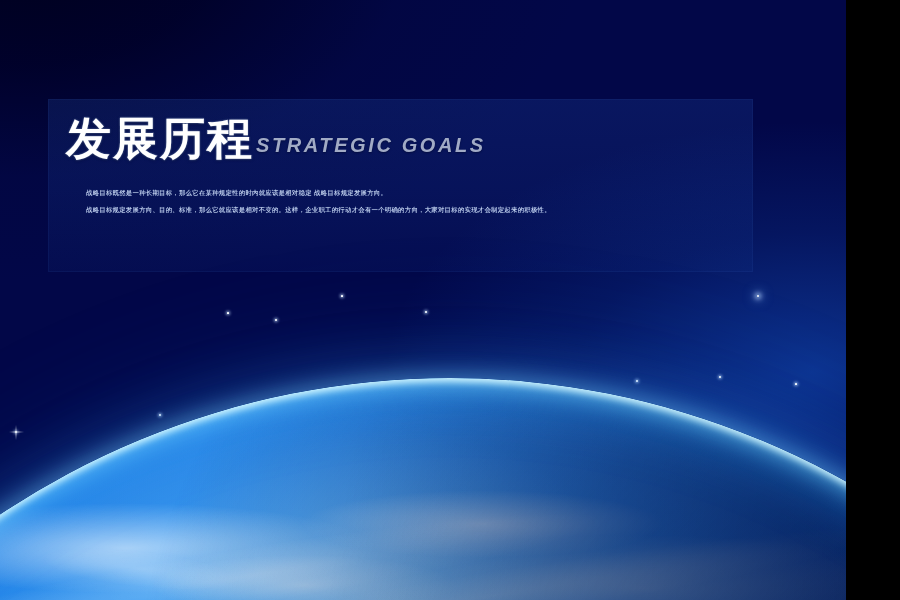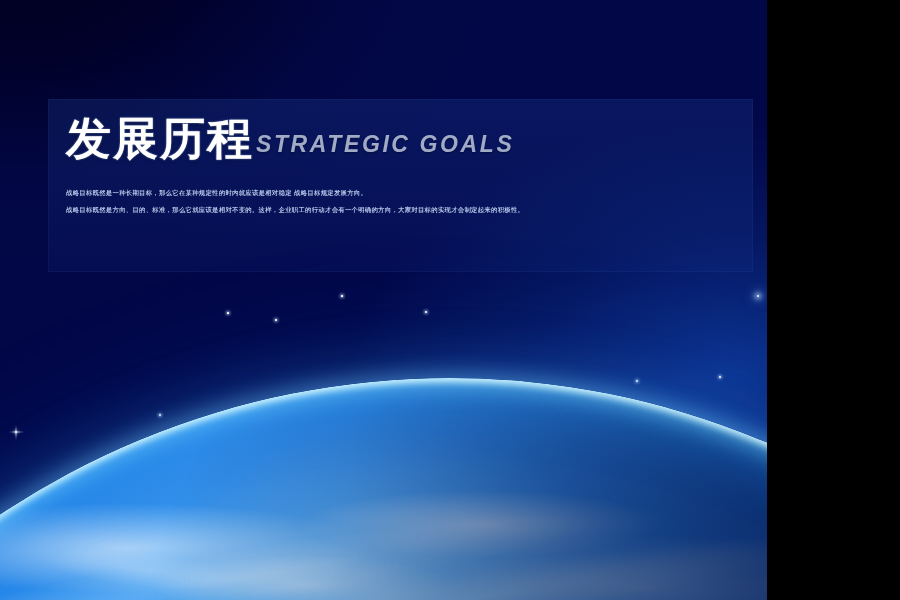--- a/index.html
+++ b/index.html
@@ -3,21 +3,21 @@
 <meta charset="utf-8">
 <title>发展历程 - STRATEGIC GOALS</title>
 <style>
   html, body {
     margin: 0;
     padding: 0;
     background: #000;
   }
   #banner {
     position: relative;
-    width: 767px;
+    width: 846px;
     height: 600px;
     overflow: hidden;
     font-family: "Liberation Sans", sans-serif;
     background: #4d7c0f;
     user-select: none;
   }
 
   
   .space-base {
     position: absolute;
@@ -180,21 +180,21 @@
     font-size: 45px;
     line-height: 1;
     letter-spacing: 2px;
     color: #ffffff;
     text-shadow: 0 0 2px rgba(190,220,255,0.6), 0 1px 3px rgba(0,10,50,0.75);
   }
   .title-en {
     font-family: "Liberation Sans", sans-serif;
     font-style: italic;
     font-weight: 700;
-    font-size: 23px;
+    font-size: 20px;
     letter-spacing: 2.6px;
     color: #c3ccdd;
     opacity: 0.82;
     margin-left: 2px;
     position: relative;
     top: -2px;
     text-shadow: 0 1px 2px rgba(0,8,44,0.7);
   }
 
   
@@ -205,20 +205,21 @@
     width: 790px;
   }
   .body-line {
     font-family: "DejaVu Sans", "Liberation Sans", sans-serif;
     font-size: 6.4px;
     line-height: 16.5px;
     letter-spacing: 0.25px;
     color: #d6e2f7;
     white-space: nowrap;
     text-shadow: 0 0 1px rgba(150,190,255,0.55);
+    margin-left: 20px;
   }
 </style>
 </head>
 <body>
 
 <div id="banner">
 
   <div class="space-base"></div>
   <div class="space-dark-tl"></div>
   <div class="space-glow-right"></div>
@@ -253,16 +254,16 @@
 
   <div class="panel"></div>
 
   <div class="headline">
     <span class="title-cn">发展历程</span>
     <span class="title-en">STRATEGIC GOALS</span>
   </div>
 
   <div class="body-copy">
     <div class="body-line">战略目标既然是一种长期目标，那么它在某种规定性的时内就应该是相对稳定 战略目标规定发展方向。</div>
-    <div class="body-line">战略目标既然是方向、目的、标准，那么它就应该是相对不变的。这样，企业职工的行动才会有一个明确的方向，大家对目标的实现才会制定起来的积极性。</div>
+    <div class="body-line">战略目标规定发展方向、目的、标准，那么它就应该是相对不变的。这样，企业职工的行动才会有一个明确的方向，大家对目标的实现才会制定起来的积极性。</div>
   </div>
 
 </div>
 
 </body></html>

